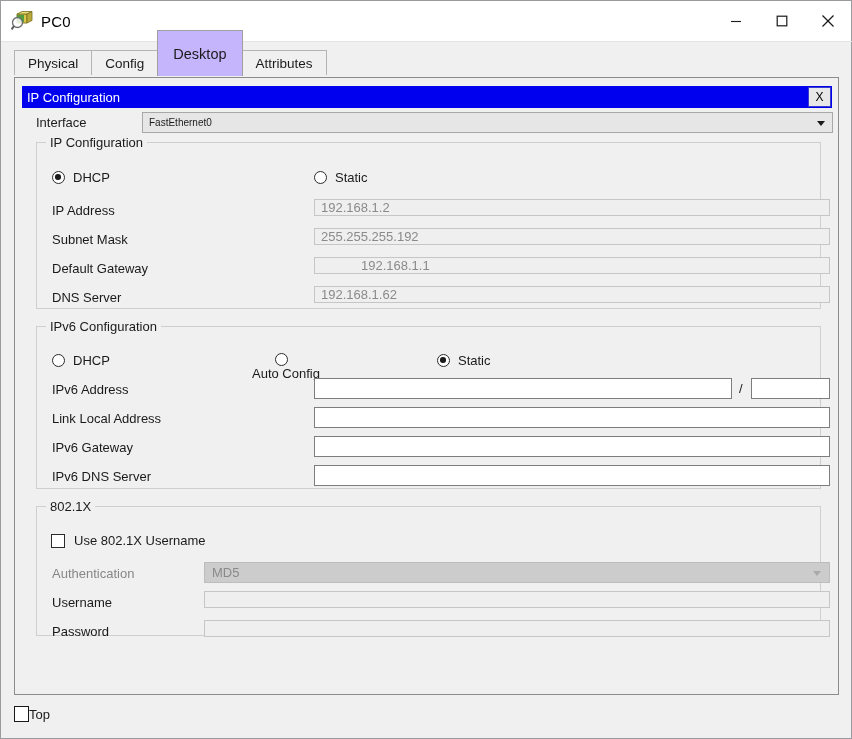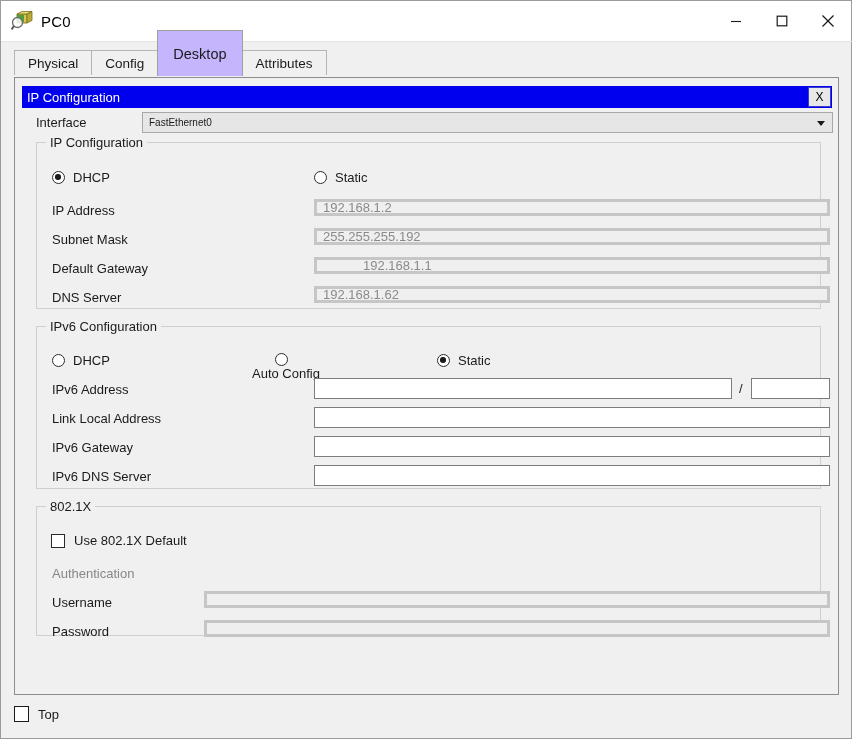--- a/index.html
+++ b/index.html
@@ -182,21 +182,21 @@
   .fld-label {
     position: absolute;
     font-size: 13px;
     color: #1a1a1a;
     white-space: nowrap;
   }
   .fld-label.disabled { color: #878787; }
   .textbox {
     position: absolute;
     box-sizing: border-box;
-    border: 3px solid #4c1d95;
+    border: 1px solid #4c1d95;
     background: #ffffff;
     display: flex; align-items: center;
     height: 17px;
   }
   .textbox .val {
     font-size: 13px; margin-left: 6px;
     color: #1a1a1a;
   }
   .textbox.disabled {
     background: #efefef;
@@ -248,21 +248,21 @@
   .top-cbx-wrap {
     position: absolute; left: 13px; top: 9px;
     display: flex; align-items: center;
   }
   .top-cbx {
     width: 15px; height: 16px;
     border: 1.5px solid #1a1a1a;
     background: #ffffff;
     box-sizing: border-box; flex: none;
   }
-  .top-cbx-label { font-size: 13px; color: #1a1a1a; margin-left: 9px; }
+  .top-cbx-label { font-size: 13px; color: #1a1a1a; }
 </style>
 </head>
 <body>
 
 <div id="app">
 
   <div class="titlebar">
     <div class="tb-icon">
       <svg width="22" height="22" viewBox="0 0 22 22">
         <path d="M6 4 L16 4 L16 13 L6 13 Z" fill="#d9c84a" stroke="#7a6f1f" stroke-width="0.9"></path>
@@ -388,24 +388,28 @@
       <div class="textbox white" style="left:277px; top:138px; width:516px; height:21px;">
         <span class="val"></span>
       </div>
     </div>
 
     <div class="group" id="group-8021x">
       <span class="group-title">802.1X</span>
 
       <div class="cbx-wrap" style="left:14px; top:26px;">
         <span class="cbx"></span>
-        <span class="cbx-label">Use 802.1X Default</span>
+        <span class="cbx-label">Use 802.1X Username</span>
       </div>
 
       <span class="fld-label disabled" style="left:15px; top:59px;">Authentication</span>
+      <div class="combo-dis" style="left:167px; top:55px; width:626px;">
+        <span class="val">MD5</span>
+        <span class="combo-dis-arrow"></span>
+      </div>
 
       <span class="fld-label" style="left:15px; top:88px;">Username</span>
       <div class="textbox disabled" style="left:167px; top:84px; width:626px;">
         <span class="val"></span>
       </div>
 
       <span class="fld-label" style="left:15px; top:117px;">Password</span>
       <div class="textbox disabled" style="left:167px; top:113px; width:626px;">
         <span class="val"></span>
       </div>

